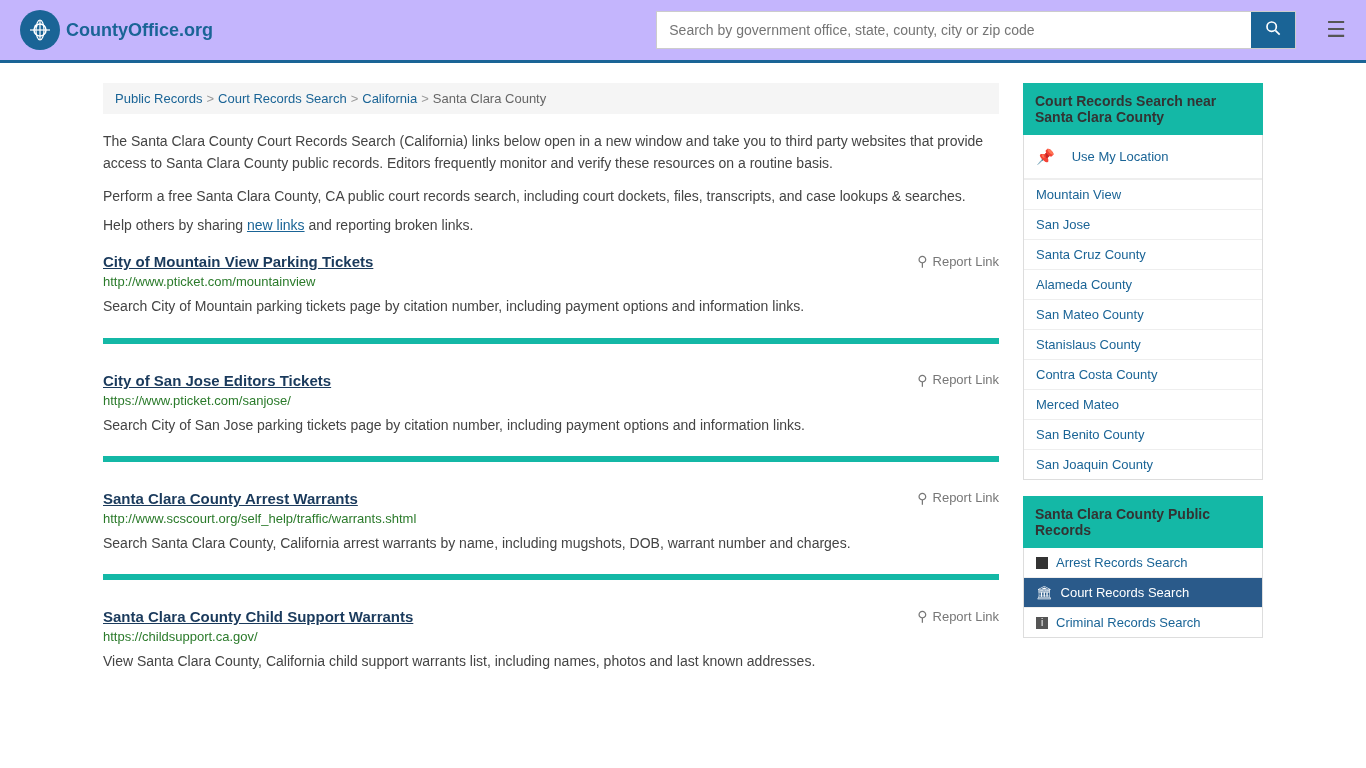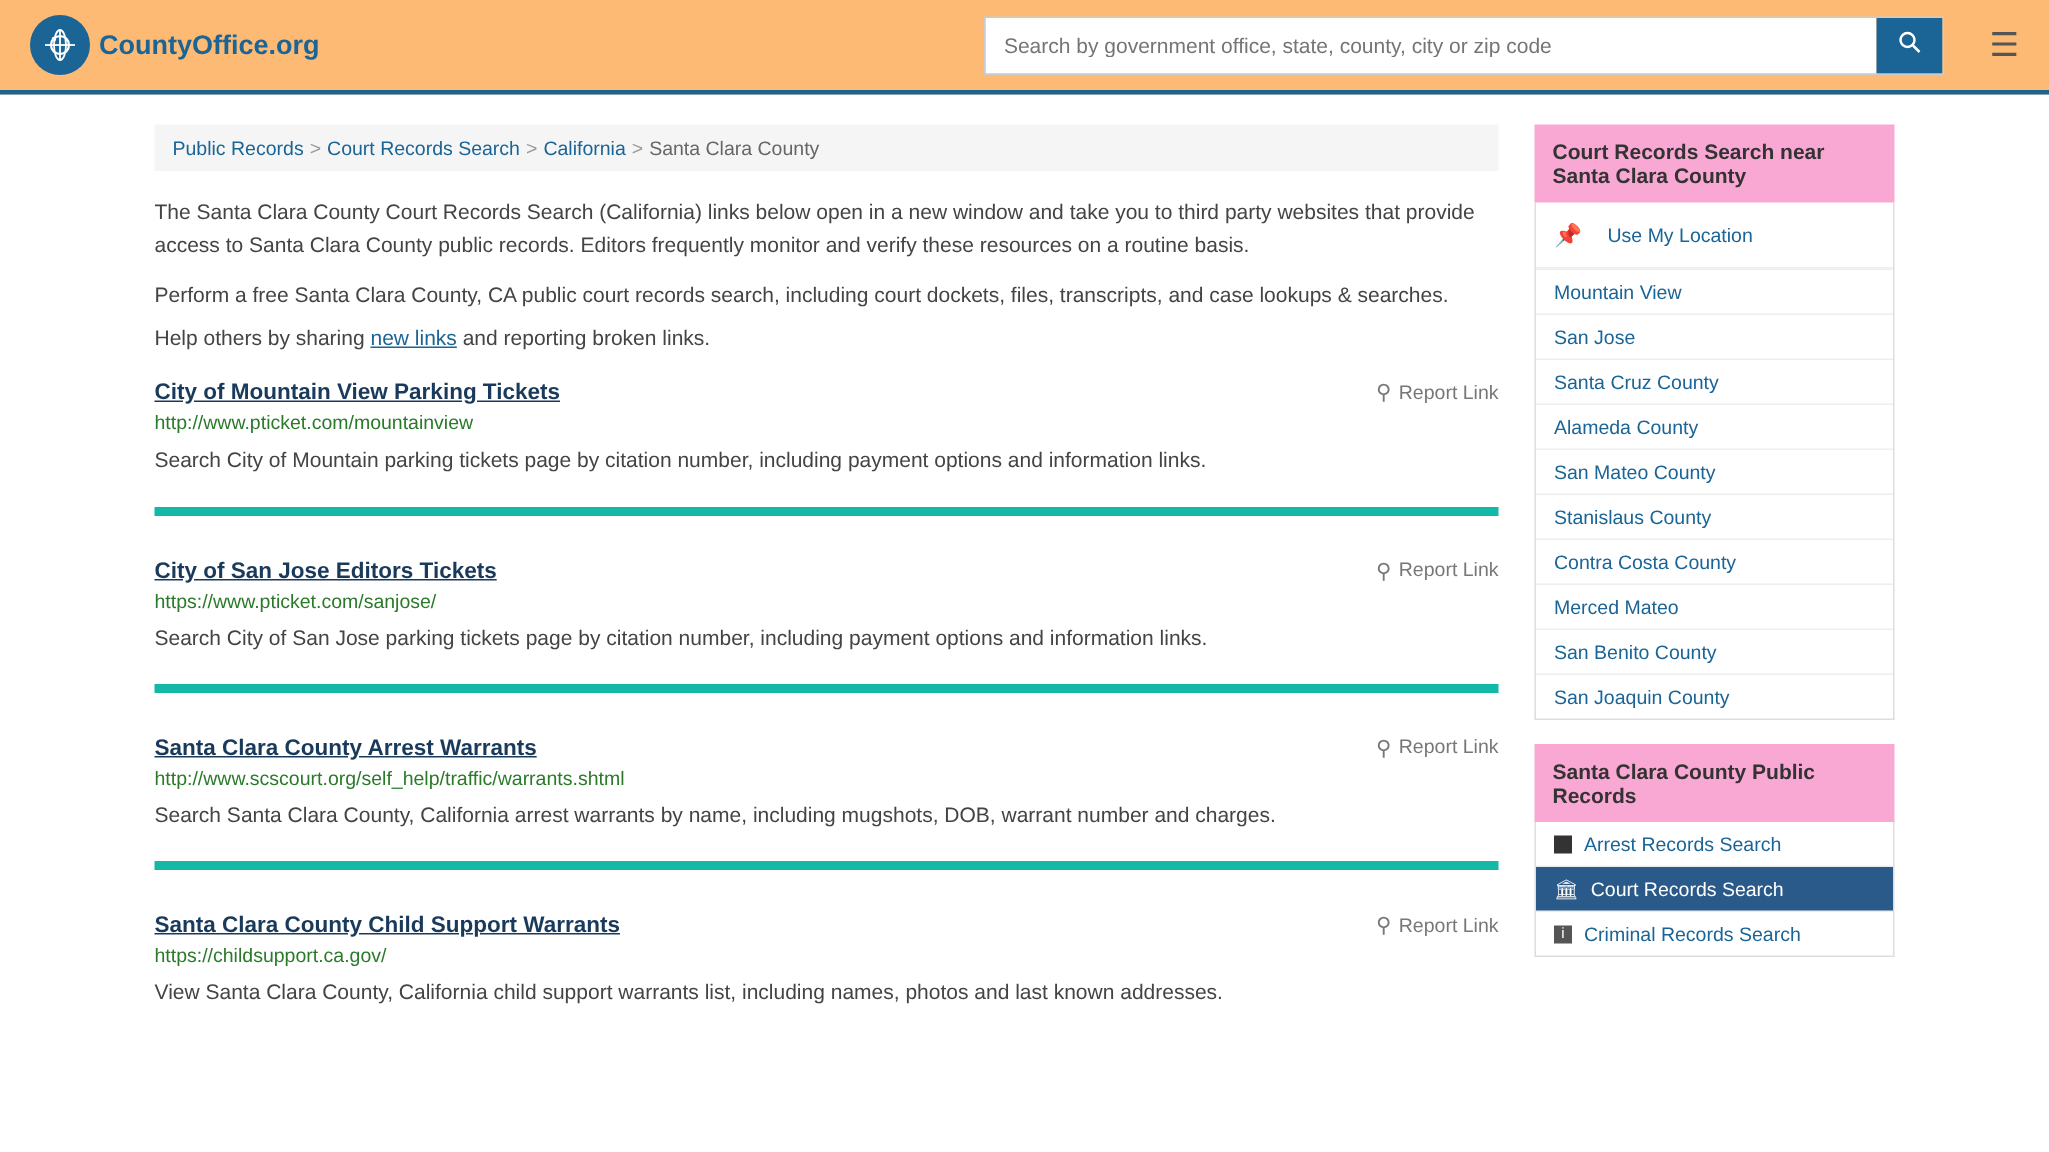--- a/index.html
+++ b/index.html
@@ -1,20 +1,20 @@
 <!DOCTYPE html>
 <html><head>
   <meta charset="utf-8">
   <style>
     * { box-sizing: border-box; margin: 0; padding: 0; }
     body { font-family: Arial, sans-serif; font-size: 14px; color: #333; background: #fff; }
 
     
     .header {
-      background: #fdba74;
+      background: #c4b5fd;
       border-bottom: 3px solid #1a6496;
       padding: 10px 20px;
       display: flex;
       align-items: center;
       gap: 20px;
     }
     .logo-area {
       display: flex;
       align-items: center;
       gap: 6px;
@@ -171,21 +171,21 @@
 
     
     .sidebar {
       width: 240px;
       flex-shrink: 0;
     }
     .sidebar-section {
       margin-bottom: 16px;
     }
     .sidebar-heading {
-      background: #f9a8d4;
+      background: #14b8a6;
       padding: 10px 12px;
       font-size: 14px;
       font-weight: bold;
       color: #333;
       margin-bottom: 0;
     }
     .sidebar-list {
       list-style: none;
       border: 1px solid #ddd;
       border-top: none;

